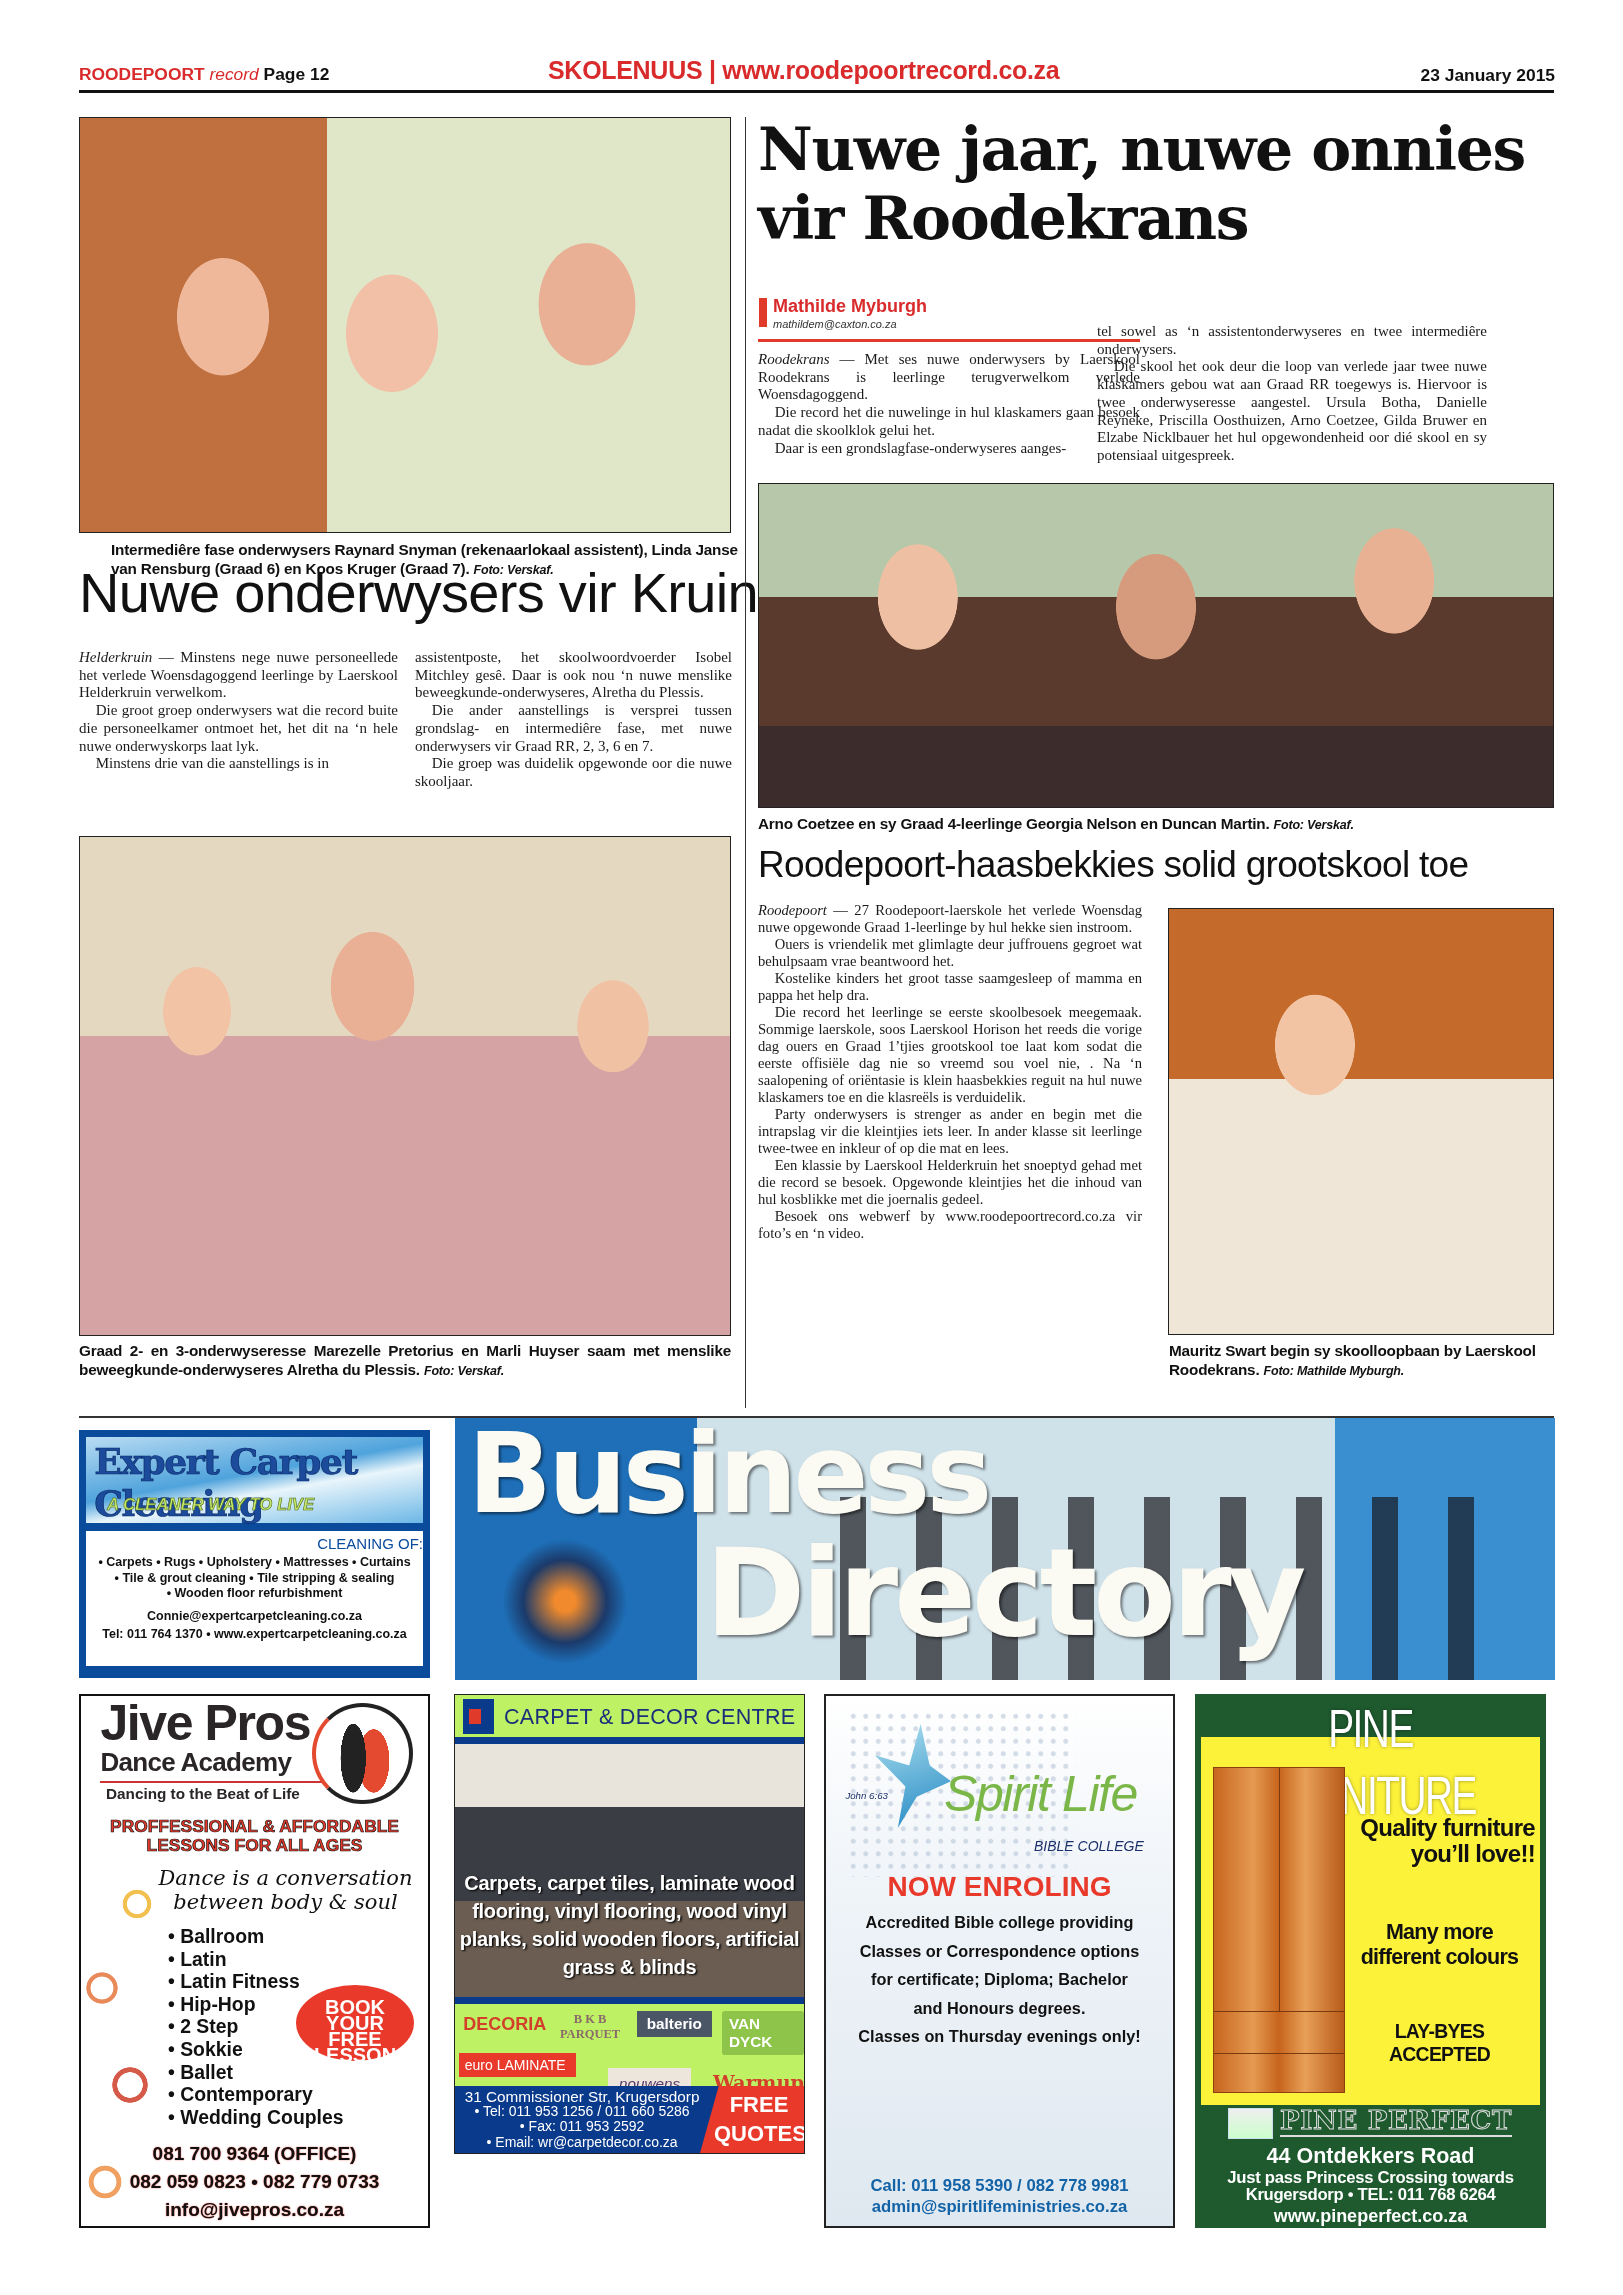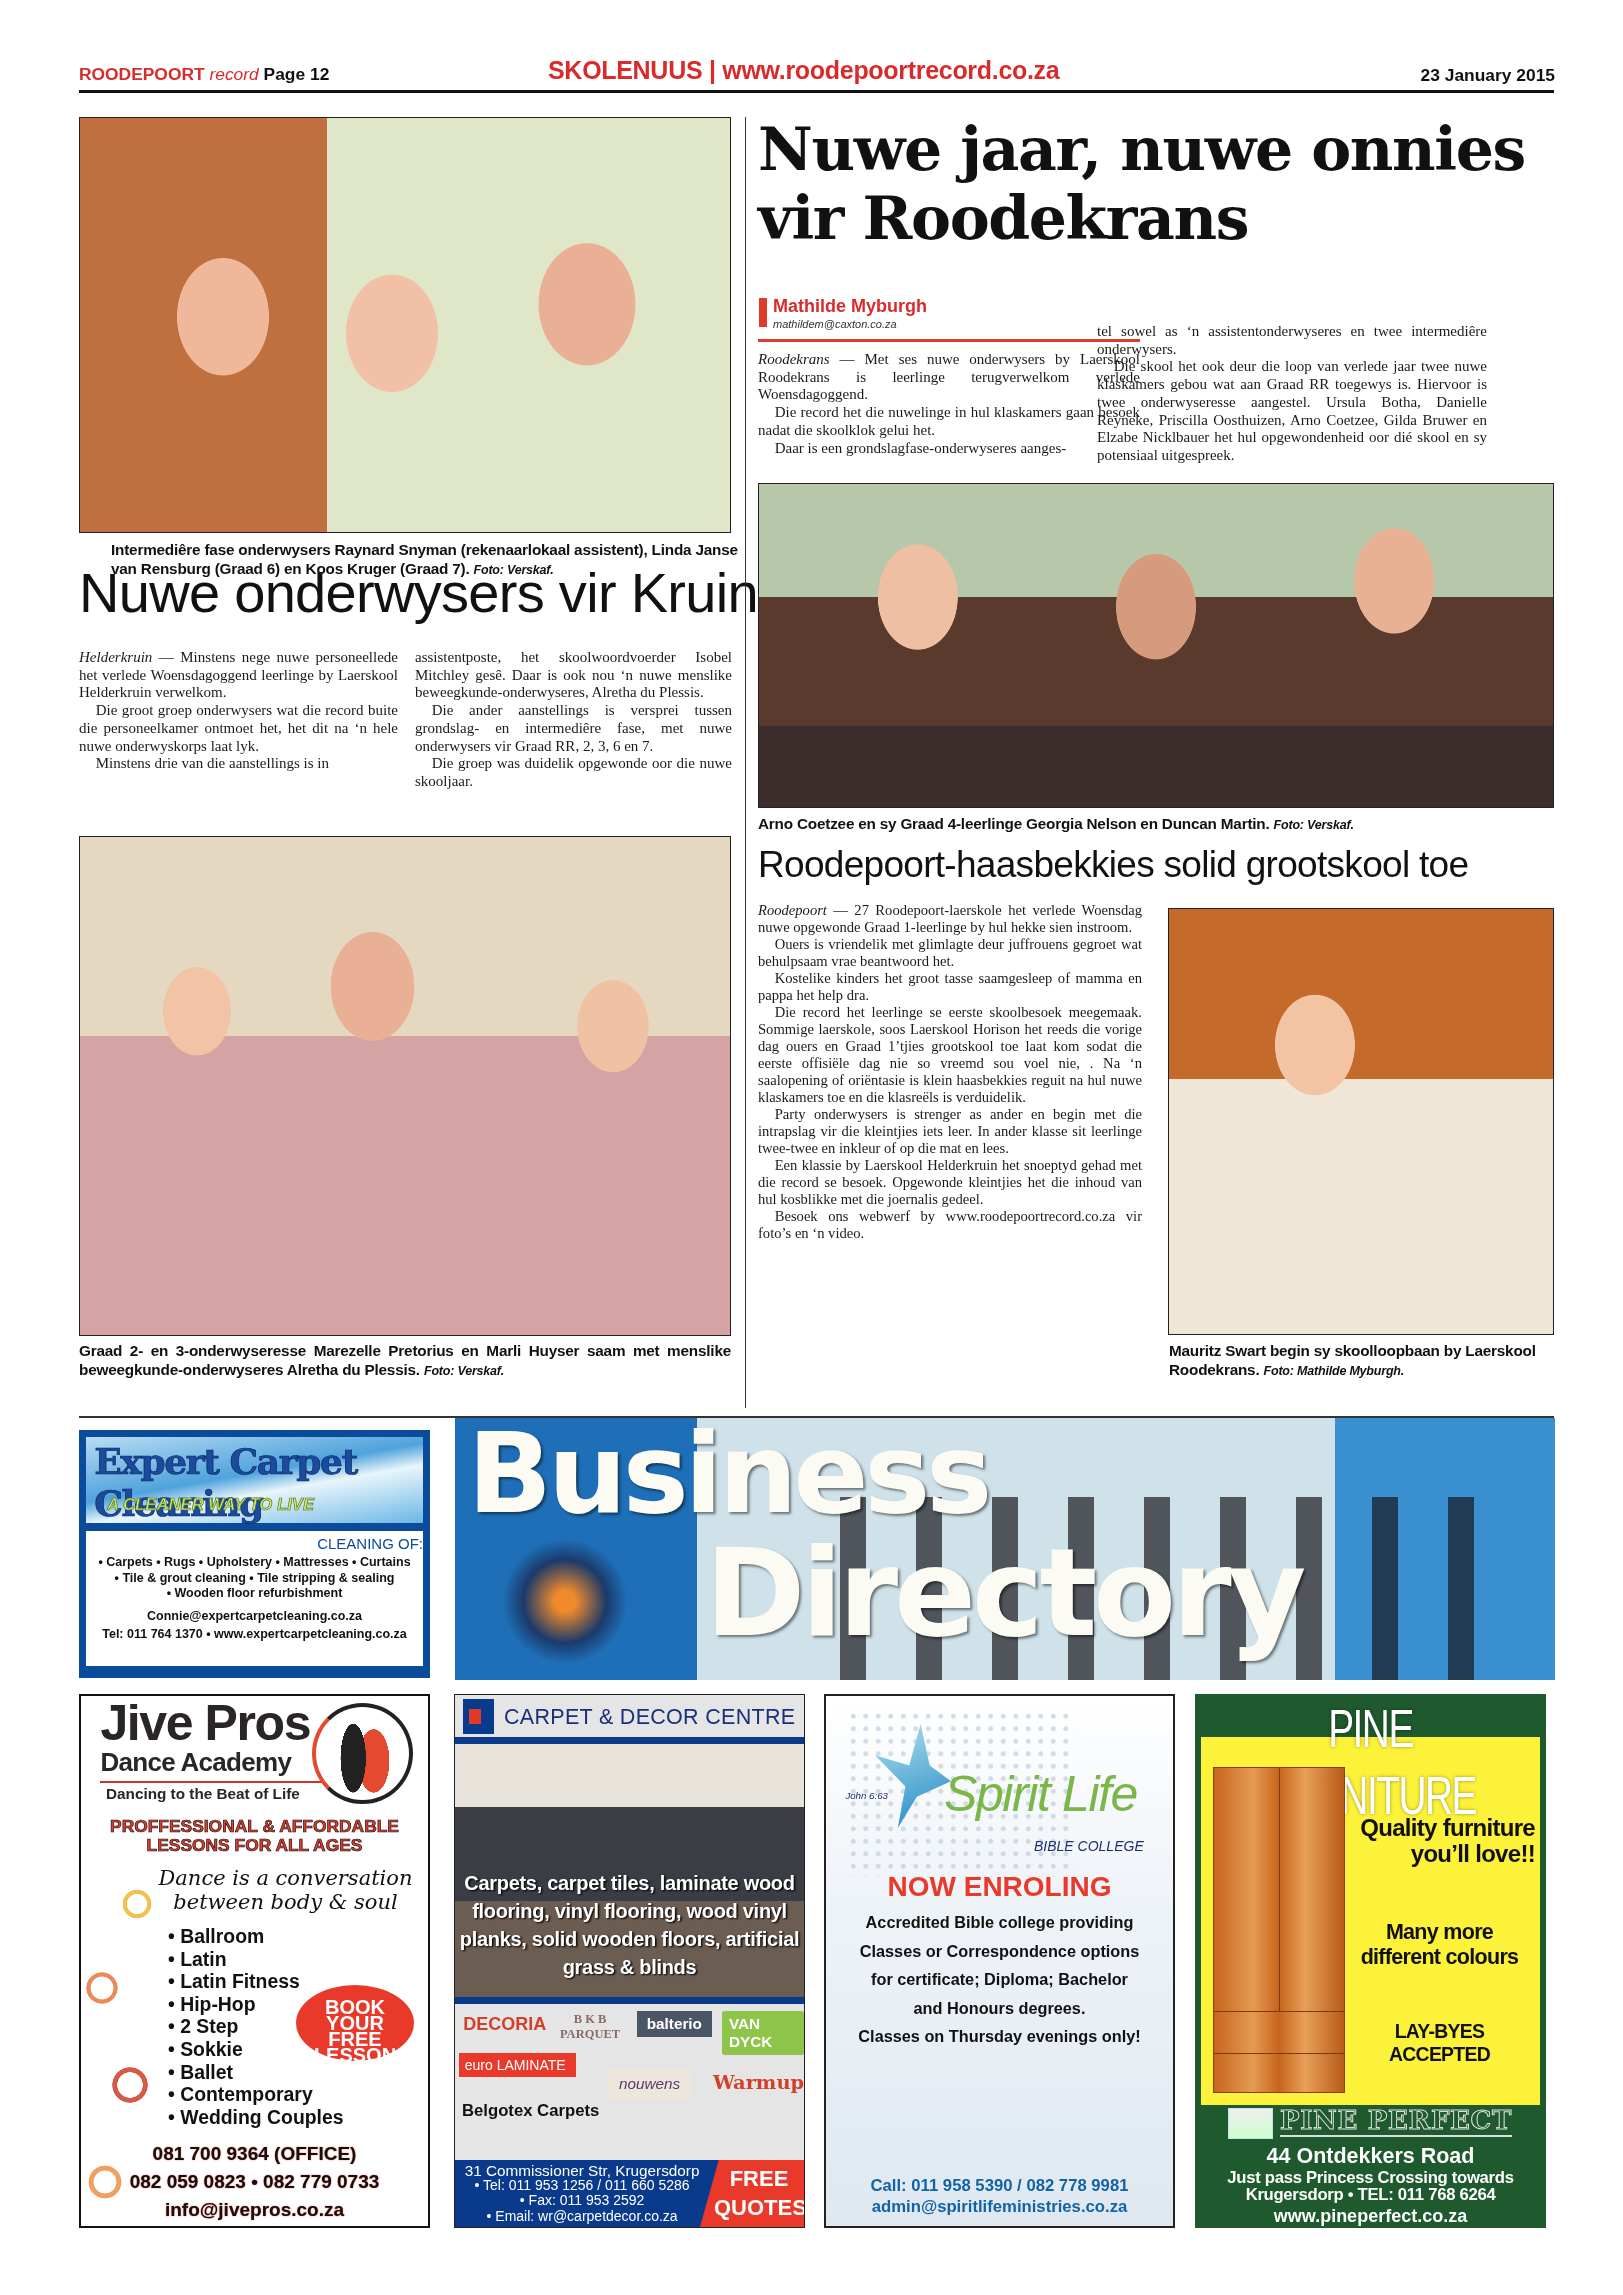--- a/index.html
+++ b/index.html
@@ -86,21 +86,21 @@
   .jive-sub { position: absolute; left: 19.4px; top: 51px; font-size: 26px; font-weight: bold; color: #2a2526; line-height: 30.5px; letter-spacing: -0.7px; }
   .jive-line { position: absolute; left: 19.4px; top: 85px; width: 222px; height: 2.1px; background: #c33; }
   .jive-tag { position: absolute; left: 25px; top: 89px; font-size: 15.3px; font-weight: bold; color: #2a2526; }
   .jive-dancers { position: absolute; right: 15.3px; top: 7px; width: 101px; height: 101px; border-radius: 50%; border: 4.2px solid #222; border-left-color: #e34a2f; background: radial-gradient(ellipse 14px 38px at 40% 55%, #222 0 90%, transparent 91%), radial-gradient(ellipse 17.4px 35px at 62% 58%, #e34a2f 0 90%, transparent 91%), #fff; }
   .jive-pro { position: absolute; left: 0; width: 100%; top: 121px; text-align: center; font-size: 17.4px; font-weight: bold; color: #e8392a; -webkit-text-stroke: 0.7px #111; line-height: 19.4px; }
   .jive-quote { position: absolute; left: 69px; top: 171px; width: 271px; text-align: center; font-family: "DejaVu Serif", serif; font-style: italic; font-size: 21px; line-height: 23.6px; color: #111; }
   .jive-list { position: absolute; left: 87px; top: 229px; font-size: 19.4px; font-weight: bold; color: #111; line-height: 22.6px; list-style: none; }
   .jive-book { position: absolute; right: 14px; top: 289px; width: 118px; height: 76px; border-radius: 50%; background: #e8392a; color: #fff; text-align: center; font-size: 20px; font-weight: bold; line-height: 16px; padding-top: 14px; }
   .jive-phones { position: absolute; left: 0; width: 100%; top: 444px; text-align: center; font-size: 19px; font-weight: bold; color: #111; line-height: 28px; text-shadow: 0 0 1.4px #e8392a; }
 
-  .ad-cdc { left: 454px; top: 1694px; width: 351px; height: 534px; border: 1.4px solid #222; background: #e5e5e5; font-family: "Liberation Sans", sans-serif; }
+  .ad-cdc { left: 454px; top: 1694px; width: 351px; height: 460px; border: 1.4px solid #222; background: #bef264; font-family: "Liberation Sans", sans-serif; }
   .cdc-head { height: 49px; border-bottom: 7px solid #0a3a8c; position: relative; }
   .cdc-logo { position: absolute; left: 8.3px; top: 4.2px; width: 30.5px; height: 35px; background: #0a3a8c; }
   .cdc-logo::after { content: ""; position: absolute; left: 5.6px; top: 9.7px; width: 12.5px; height: 15.3px; background: #e03a2a; }
   .cdc-name { position: absolute; left: 49px; top: 9.7px; font-size: 21.5px; color: #1a2f7a; letter-spacing: 0.3px; }
   .cdc-photo { height: 253px; background: linear-gradient(180deg, #e8e4dc 0 25%, #3b3d44 25% 62%, #6b5d51 62% 100%); position: relative; }
   .cdc-text { position: absolute; left: 0; width: 100%; top: 125px; text-align: center; color: #fff; font-size: 20px; font-weight: bold; line-height: 28px; text-shadow: 1.4px 1.4px 2.1px #000; letter-spacing: -0.3px; }
   .cdc-bluebar { height: 7px; background: #0a3a8c; }
   .cdc-brands { height: 144px; position: relative; font-weight: bold; }
   .cdc-brand { position: absolute; font-size: 15.3px; }
   .cdc-foot { position: absolute; left: 0; bottom: 0; width: 100%; height: 67px; background: #0a3a8c; color: #fff; }

